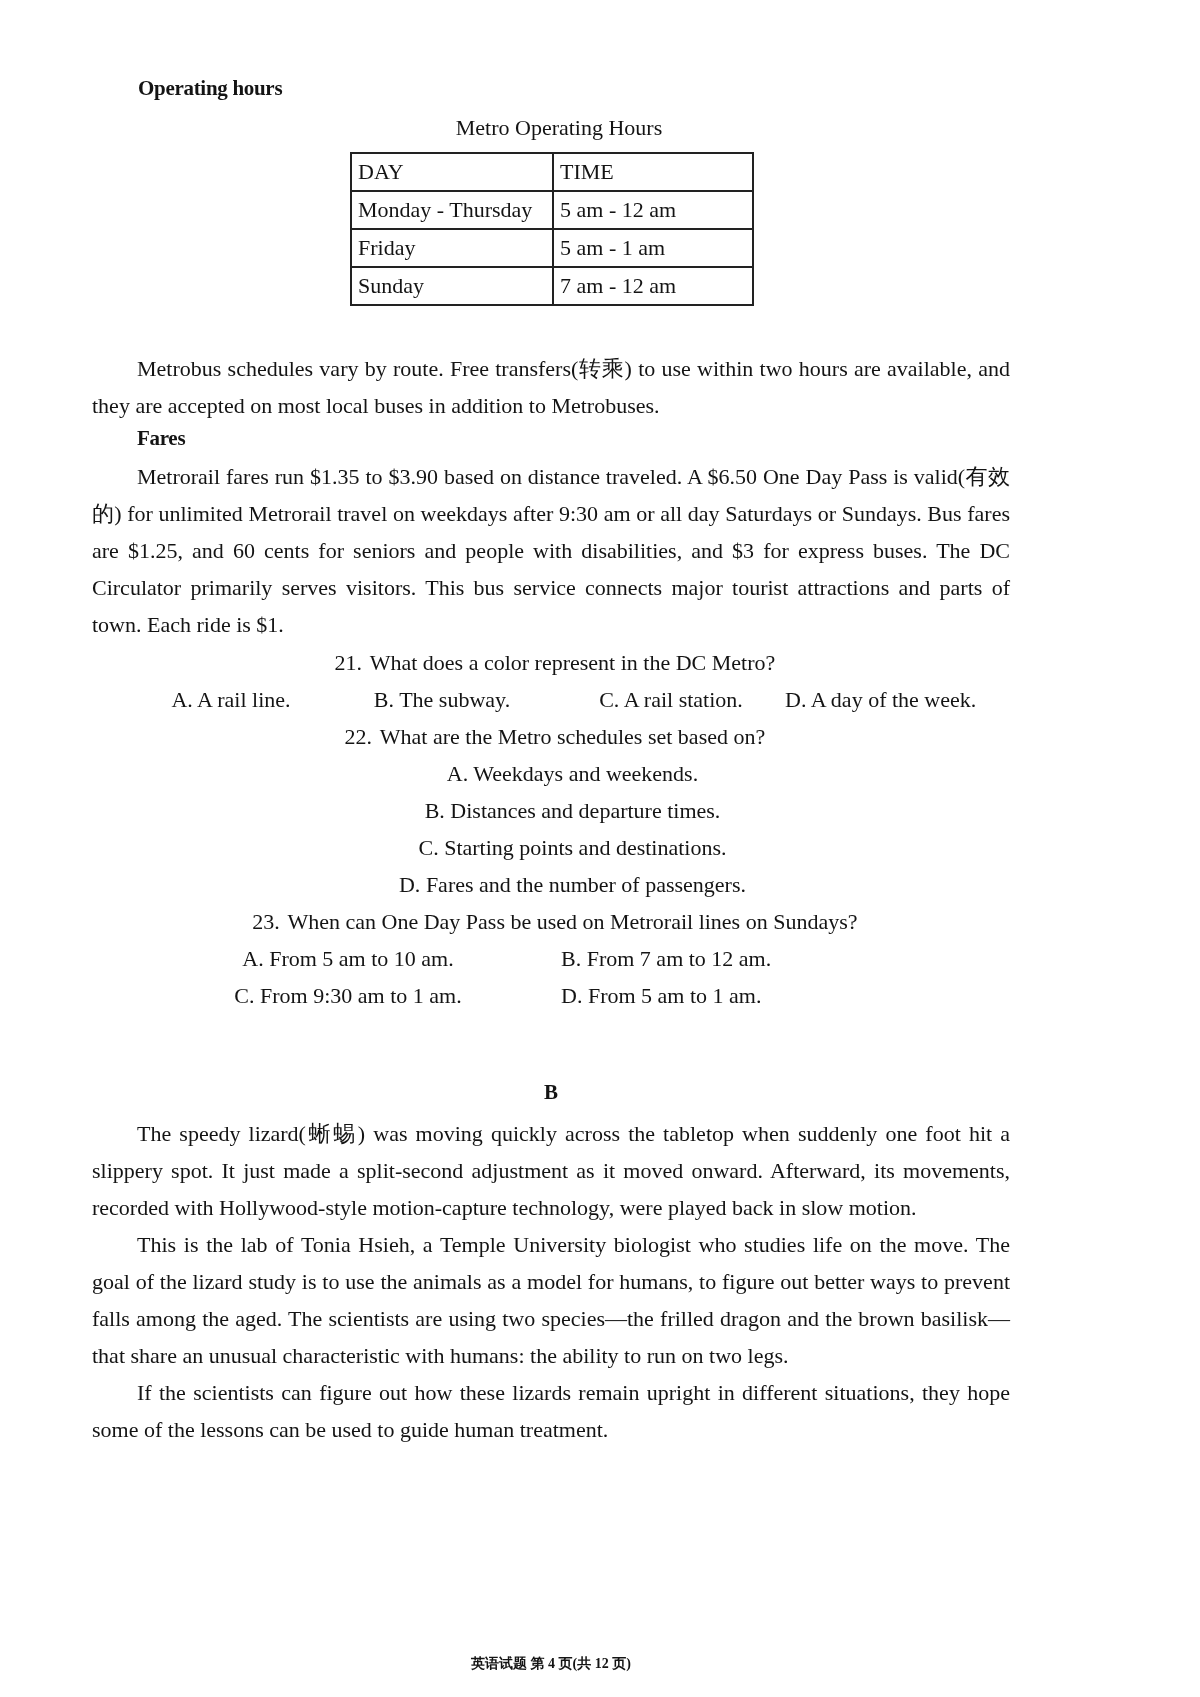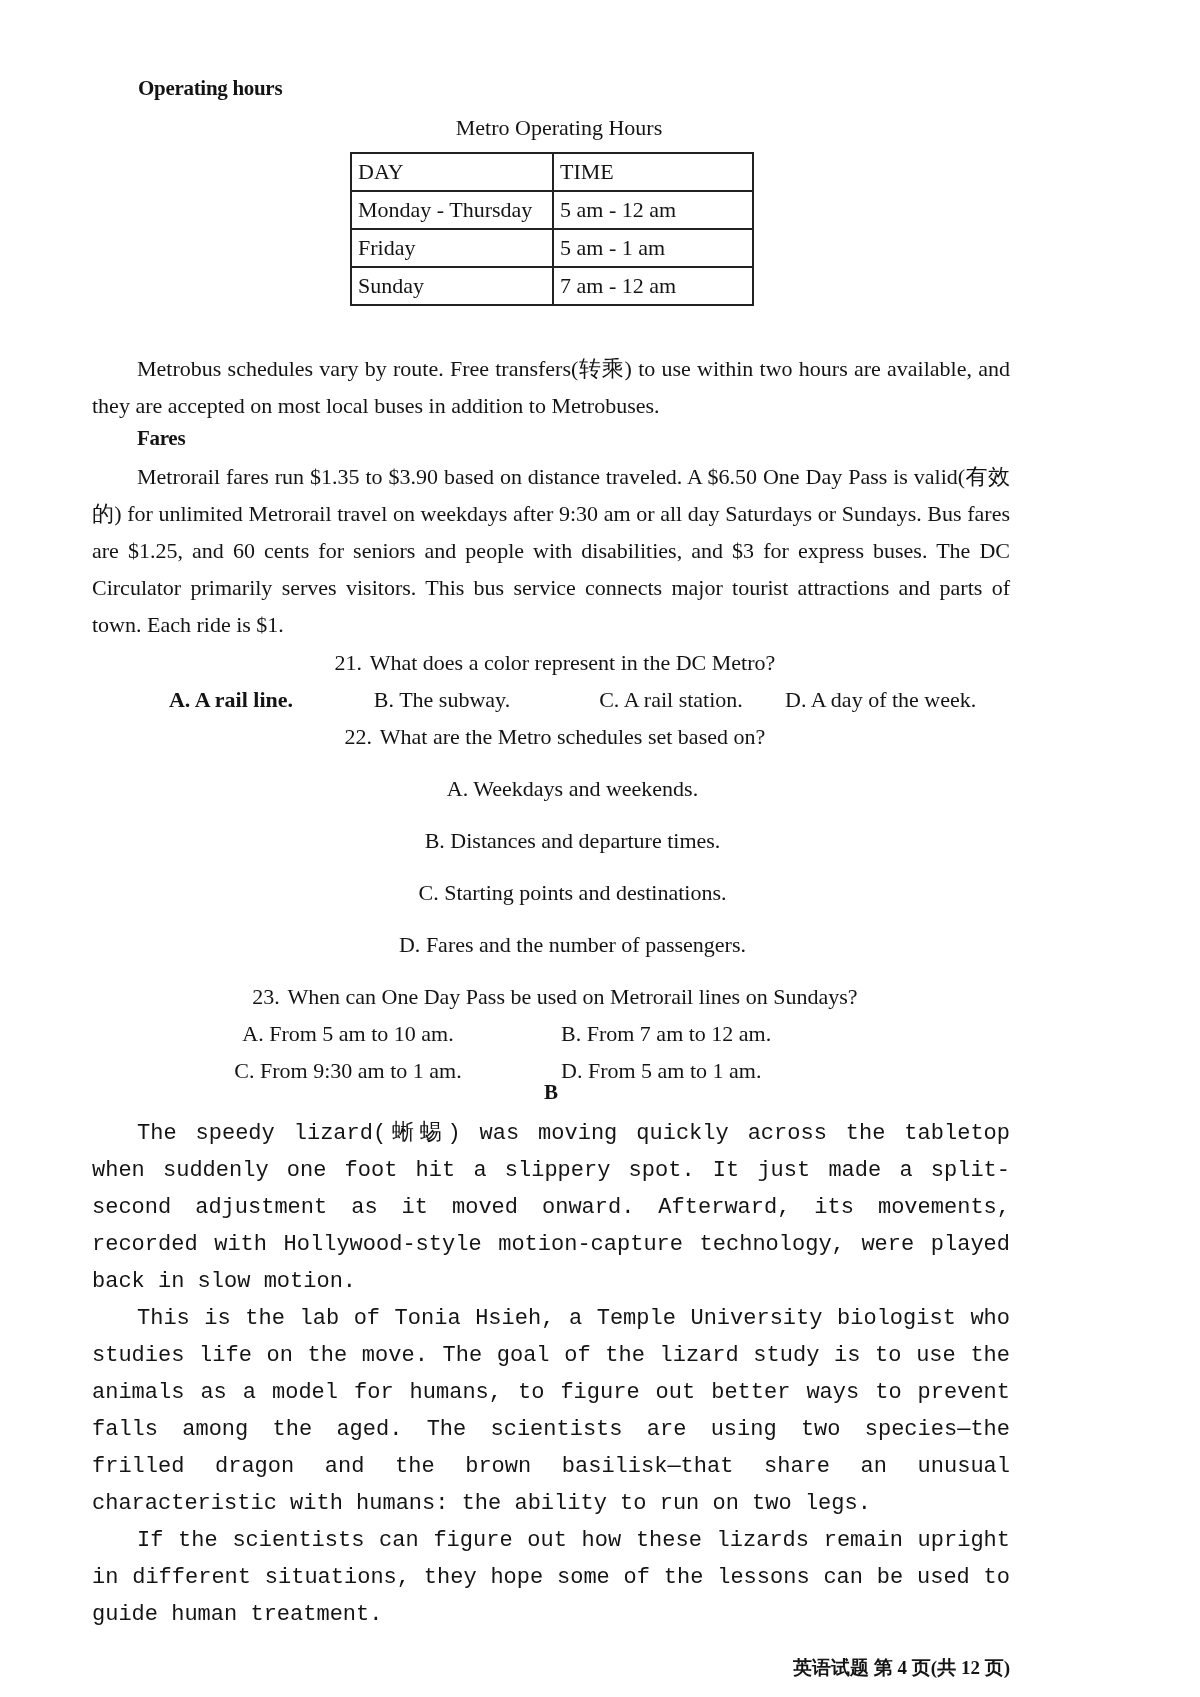--- a/index.html
+++ b/index.html
@@ -84,45 +84,45 @@
       line-height: 37px;
       text-align: center;
     }
     .question { margin: 0; }
     .q-num { display: inline-block; width: 43px; }
     .options-row {
       display: flex;
       padding-left: 43px;
     }
     .options-row .opt { white-space: nowrap; }
-    .options-4 .opt:nth-child(1) { width: 192px; font-weight: bold; }
+    .options-4 .opt:nth-child(1) { width: 192px; }
     .options-4 .opt:nth-child(2) { width: 230px; }
     .options-4 .opt:nth-child(3) { width: 228px; }
     .options-2 .opt:nth-child(1) { width: 426px; }
-    .option-line { padding-left: 43px; margin: 15px; }
+    .option-line { padding-left: 43px; margin: 0; }
 
     .section-b-label {
       position: absolute;
       left: 0;
       width: 918px;
       top: 1010px;
       text-align: center;
       font-weight: bold;
       font-size: 21px;
     }
-    .block-b { top: 1045px; font-family: Liberation Mono, monospace; }
+    .block-b { top: 1045px; }
 
     .footer {
       position: absolute;
       left: 0;
       width: 918px;
       top: 1585px;
-      text-align: right;
+      text-align: center;
       font-weight: bold;
-      font-size: 19px;
+      font-size: 14px;
     }
   </style>
 </head>
 <body>
 
 <div class="page">
 
   <h3 class="section-heading heading-operating">Operating hours</h3>
 
   <div class="table-caption">Metro Operating Hours</div>

